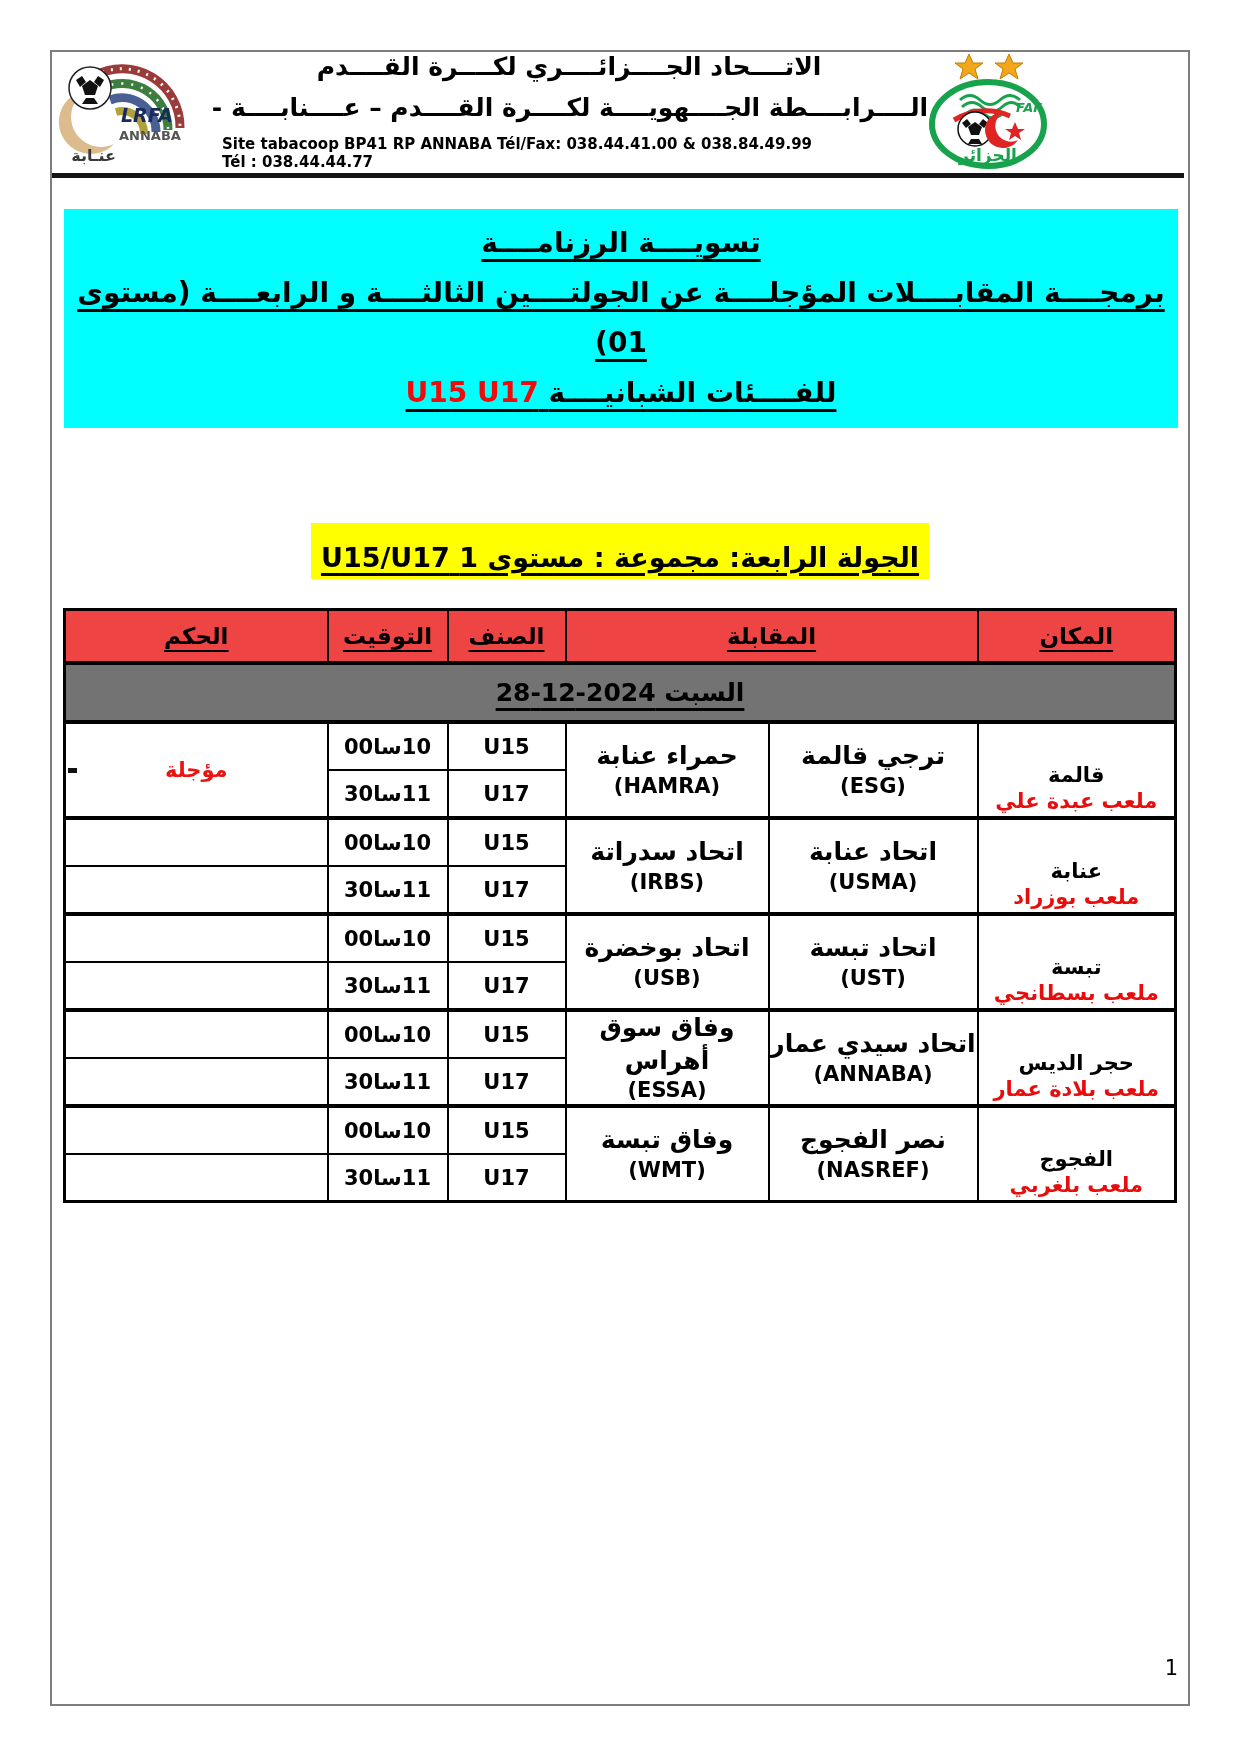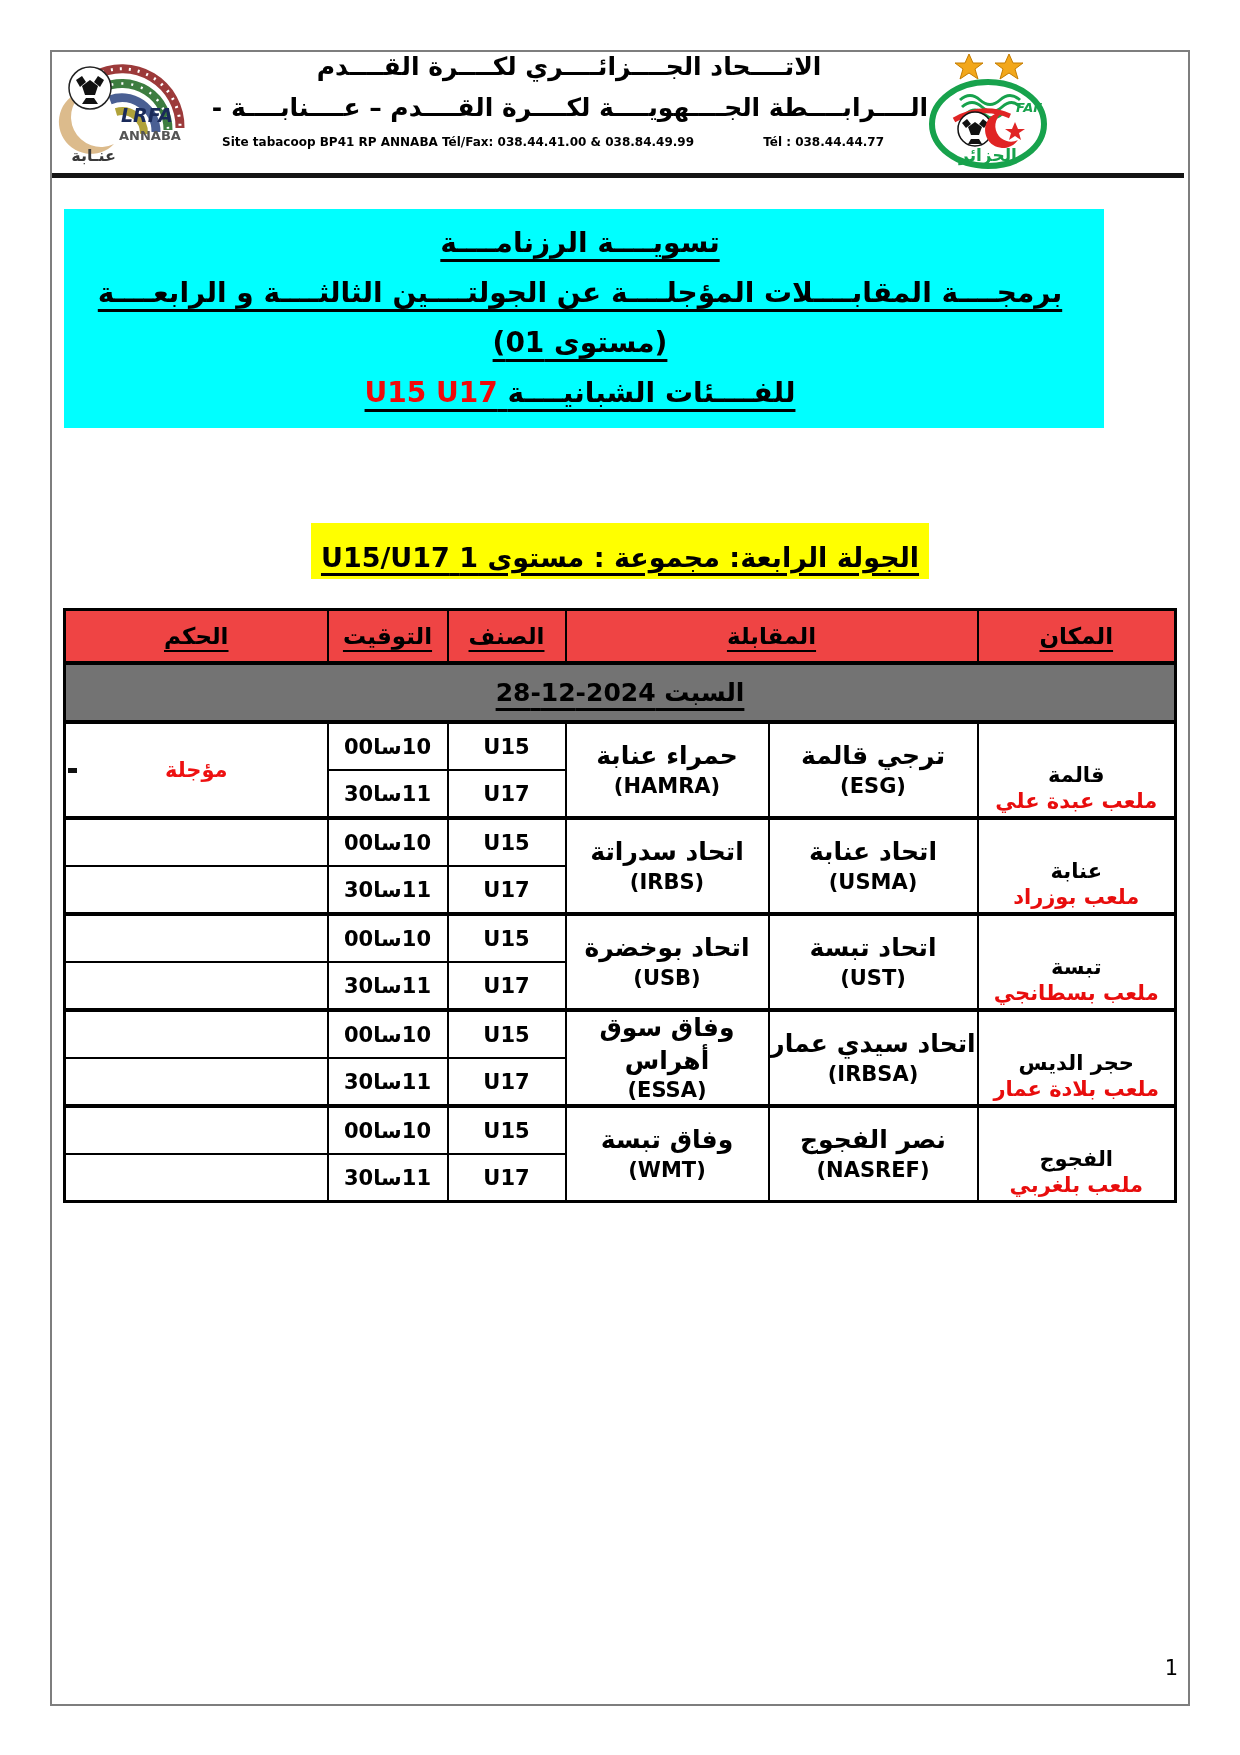--- a/index.html
+++ b/index.html
@@ -7,27 +7,27 @@
        font-family:"DejaVu Sans",sans-serif;color:#000;}
   .abs{position:absolute;}
 
   
   .page-frame{left:50px;top:50px;width:1136px;height:1652px;border:2px solid #7e7e7e;background:#fff;}
 
   
   .hdr-line1{left:209px;top:52px;width:720px;text-align:center;font-size:25px;font-weight:bold;direction:rtl;}
   .hdr-line2{left:210px;top:93px;width:720px;text-align:center;font-size:25px;font-weight:bold;direction:rtl;}
   .hdr-contact{left:222px;top:135px;width:662px;display:flex;justify-content:space-between;
-               font-size:12px;font-weight:bold;}
+               font-size:15px;font-weight:bold;flex-direction:column;}
   .header-rule{left:52px;top:173px;width:1132px;height:5px;background:#141414;}
   .lrfa-logo{left:58px;top:56px;}
   .faf-logo{left:912px;top:50px;}
 
   
-  .cyan-block{left:64px;top:209px;width:1032px;background:#00ffff;padding:9px 8px 10px 0;direction:rtl;}
+  .cyan-block{left:64px;top:209px;width:1114px;background:#00ffff;padding:9px 0 10px 0;direction:rtl;}
   .cyan-line{text-align:center;font-size:28px;font-weight:bold;line-height:50px;
              text-decoration:underline;text-decoration-thickness:2.5px;text-underline-offset:7px;}
   .red-txt{color:#f00a0a;}
 
   
   .subtitle-wrap{left:0;top:523px;width:1240px;text-align:center;}
   .subtitle{display:inline-block;direction:rtl;background:#ffff00;font-size:27px;font-weight:bold;
             padding:19px 10px 6px 10px;text-decoration:underline;text-decoration-thickness:2.5px;
             text-underline-offset:6px;}
 
@@ -217,21 +217,21 @@
     <td></td>
   </tr>
 
   <tr class="r1 block-start">
     <td rowspan="2">
       <div class="place-city">حجر الديس</div>
       <div class="place-stadium">ملعب بلادة عمار</div>
     </td>
     <td rowspan="2">
       <div class="team-name">اتحاد سيدي عمار</div>
-      <div class="team-abbr">(IRBSA)</div>
+      <div class="team-abbr">(ANNABA)</div>
     </td>
     <td rowspan="2">
       <div class="team-name">وفاق سوق أهراس</div>
       <div class="team-abbr">(ESSA)</div>
     </td>
     <td>U15</td>
     <td>10سا00</td>
     <td></td>
   </tr>
   <tr class="r2">

